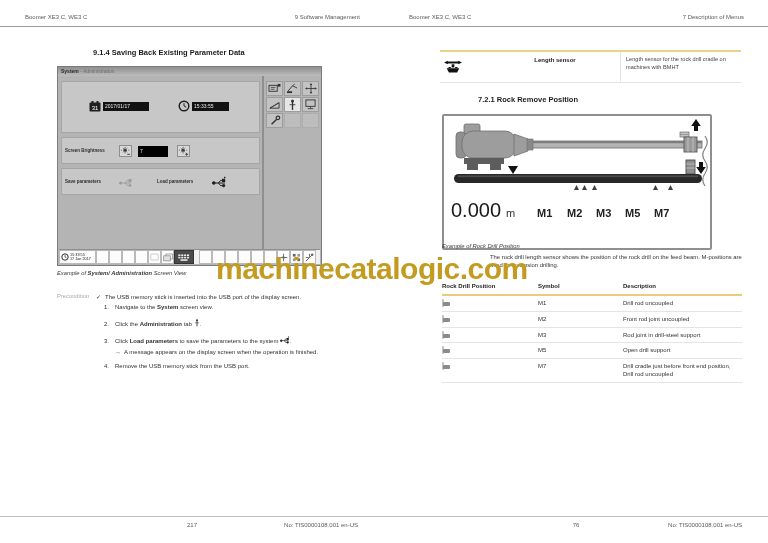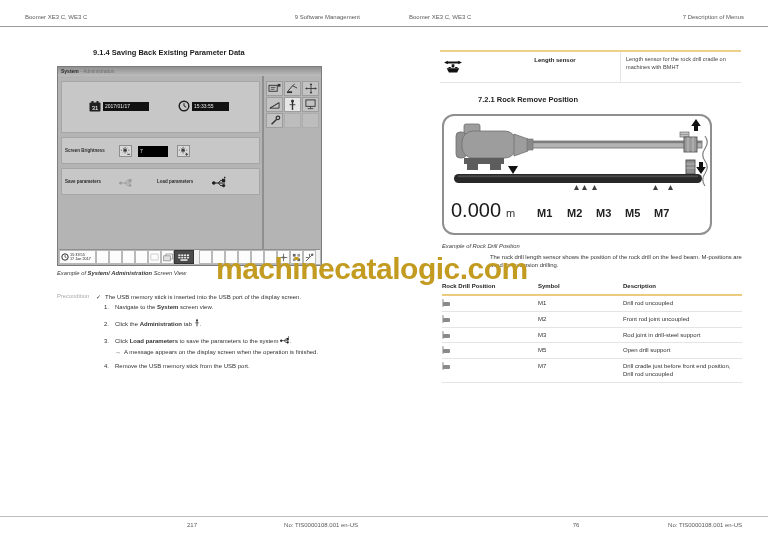--- a/index.html
+++ b/index.html
@@ -60,21 +60,21 @@
   .step .result{margin-top:2px;margin-left:11px;}
   .step .result .arr{color:#333;margin-right:3px;}
   .inline-ic{display:inline-block;vertical-align:-1px;}
 
   
   .sensor-row{position:absolute;left:56px;top:50px;width:301px;height:33px;border-top:2px solid #edd089;border-bottom:1px solid #e3e3e3;box-sizing:border-box;display:grid;grid-template-columns:50px 130px 1fr;}
   .sensor-icon-cell{display:flex;align-items:center;padding-left:4px;}
   .sensor-name{display:flex;align-items:flex-start;justify-content:center;padding-top:5px;font-size:6px;font-weight:bold;color:#222;}
   .sensor-desc{border-left:1px solid #e6e6e6;padding:4px 4px 0 5px;font-size:5.6px;color:#444;line-height:1.35;}
 
-  .rd-figure{position:absolute;left:58px;top:114px;width:270px;height:121px;background:#fff;border:2px solid #8f8f8f;border-radius:12px;box-sizing:border-box;}
+  .rd-figure{position:absolute;left:58px;top:114px;width:270px;height:136px;background:#fff;border:2px solid #8f8f8f;border-radius:2px;box-sizing:border-box;}
   .rd-figure svg{position:absolute;left:0;top:0;}
 
   .rp-caption{position:absolute;left:58px;top:243px;font-size:5.8px;font-style:italic;color:#3a3a3a;white-space:nowrap;}
   .rp-paragraph{position:absolute;left:106px;top:254px;width:252px;font-size:5.9px;color:#333;line-height:1.35;text-align:left;}
 
   .rd-table{position:absolute;left:58px;top:283px;width:300px;}
   .rd-thead{display:grid;grid-template-columns:96px 85px 119px;font-size:6px;font-weight:bold;color:#222;padding-bottom:5px;border-bottom:2px solid #eccb81;}
   .rd-row{display:grid;grid-template-columns:96px 85px 119px;font-size:6px;color:#333;padding:4px 0 3px 0;border-bottom:1px solid #e4e4e4;line-height:1.3;}
   .sym-pill{position:relative;width:30px;height:9px;background:#d6d6d6;border:1px solid #c0c0c0;border-radius:1.5px;box-sizing:border-box;overflow:hidden;}
   .sym-pill .rail{position:absolute;left:2px;right:2px;top:4px;height:1px;background:#b5b5b5;}

